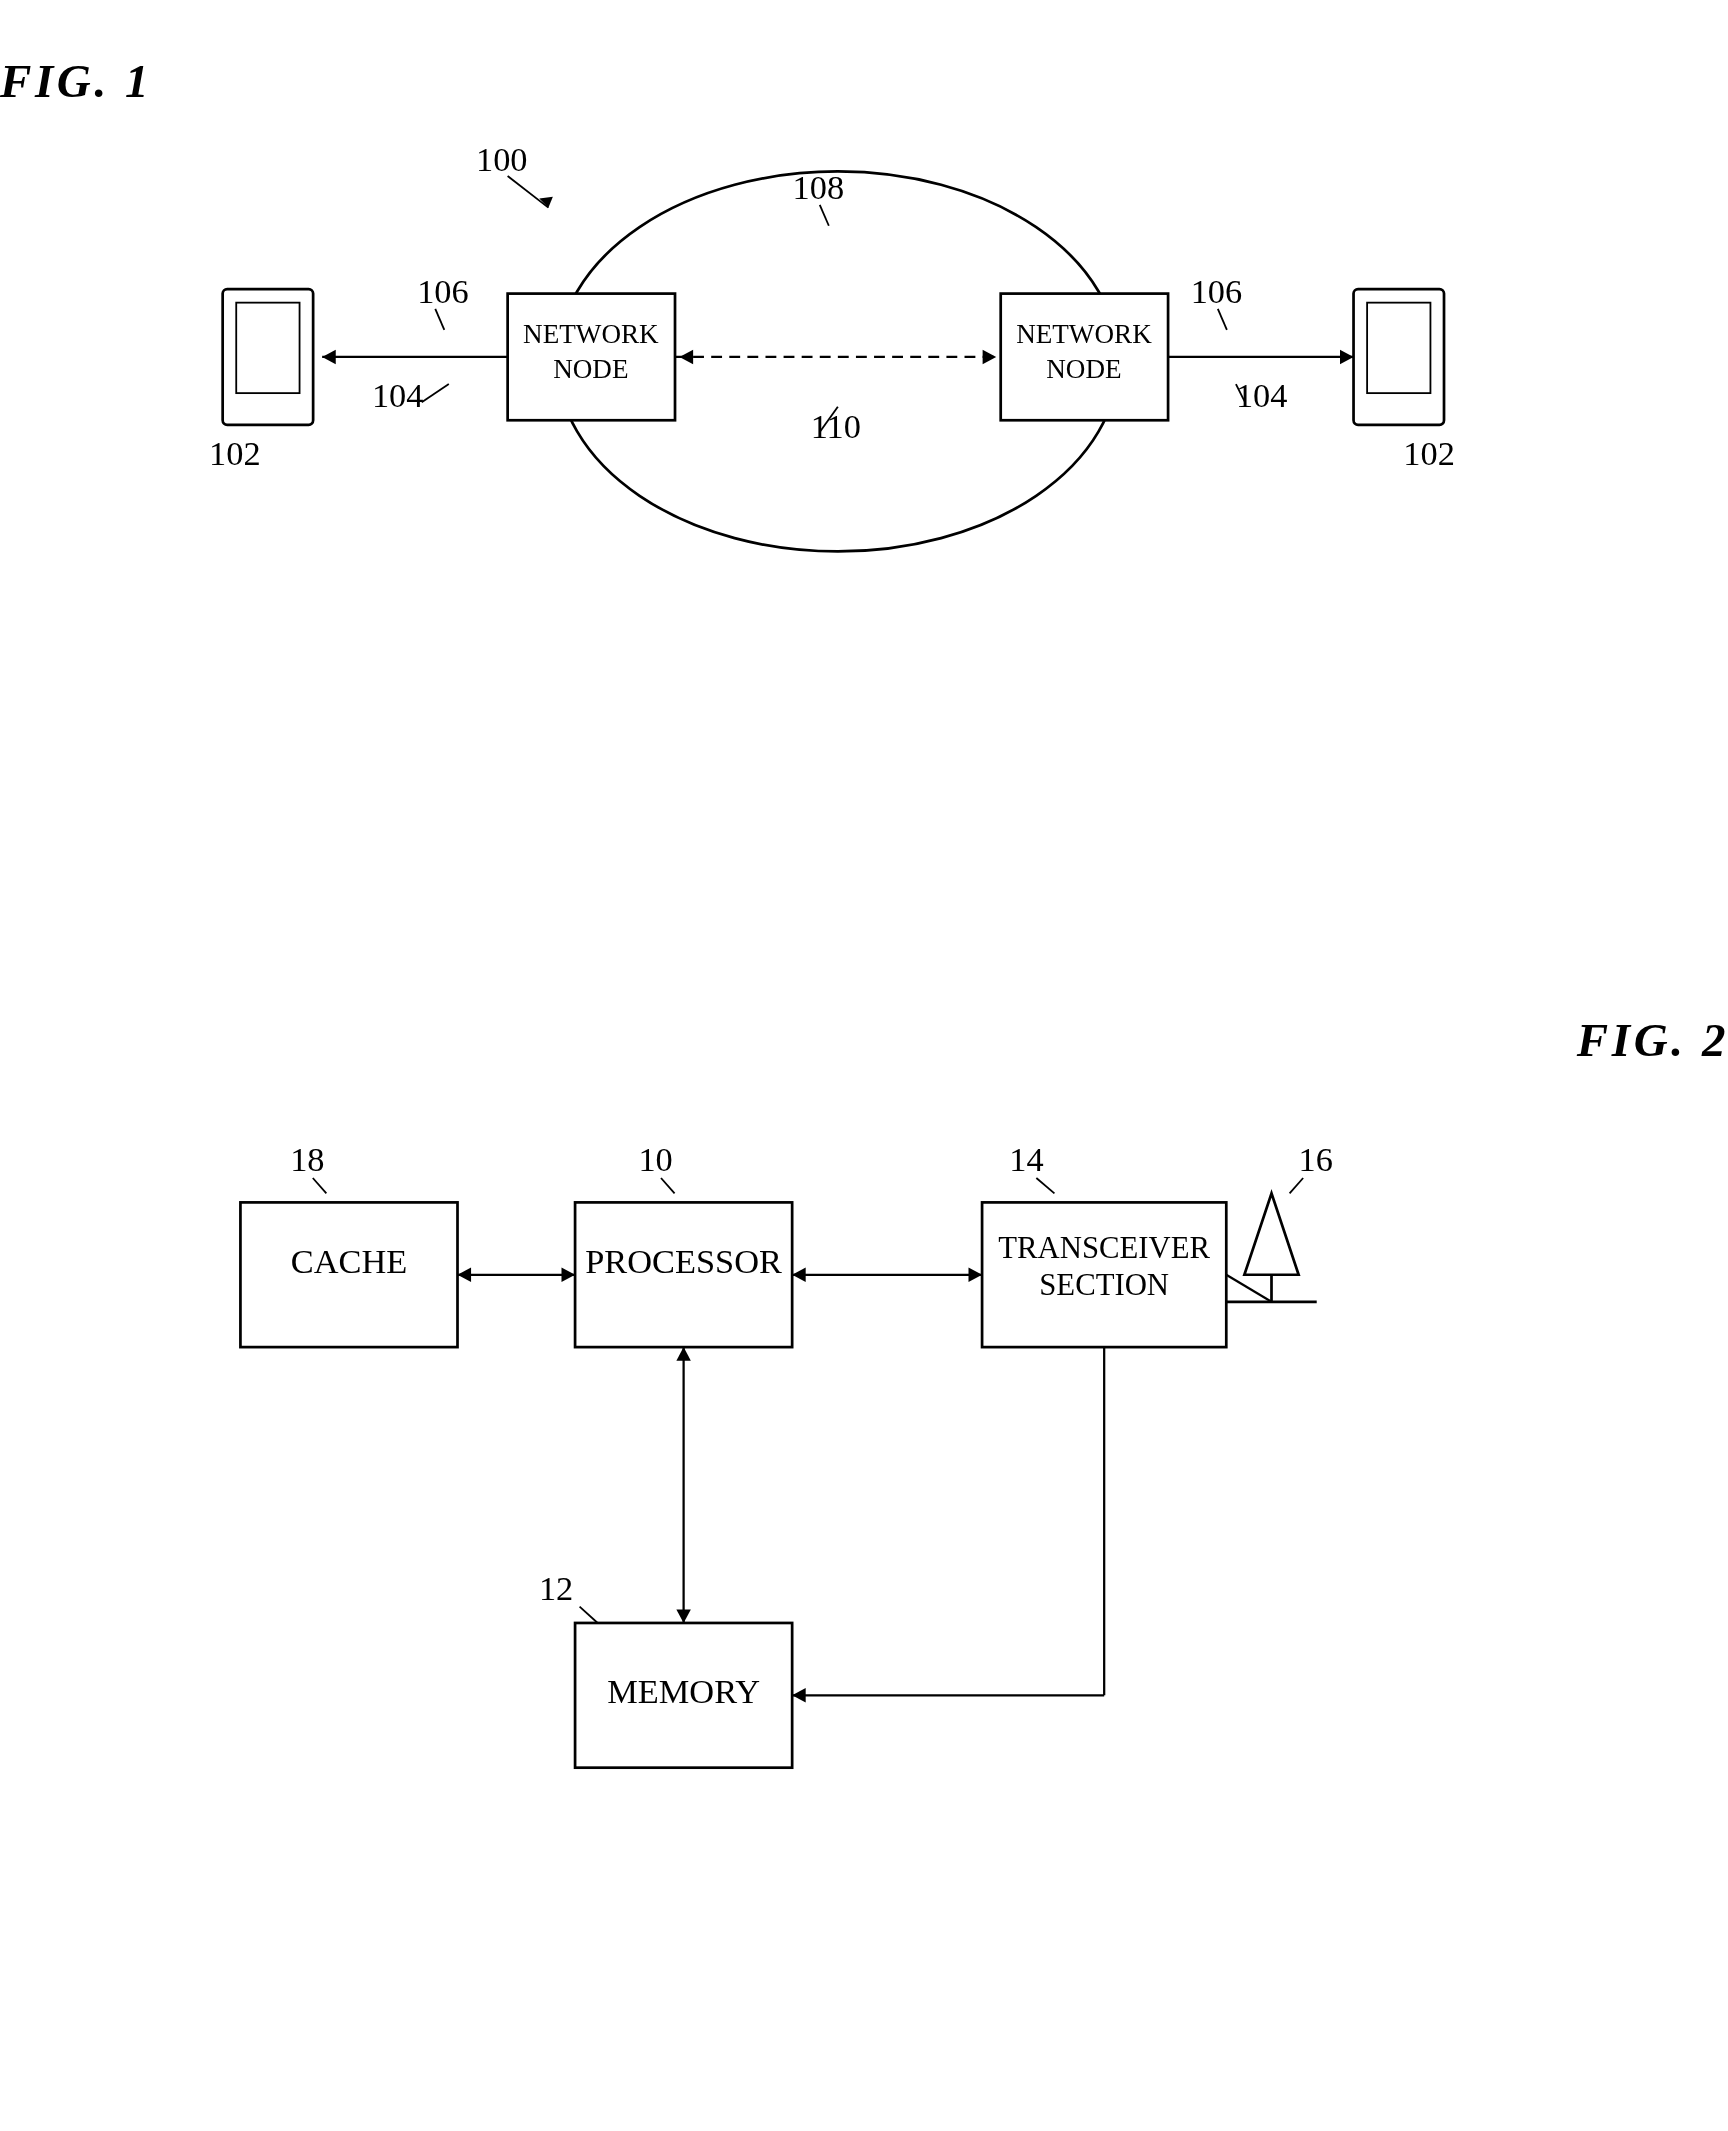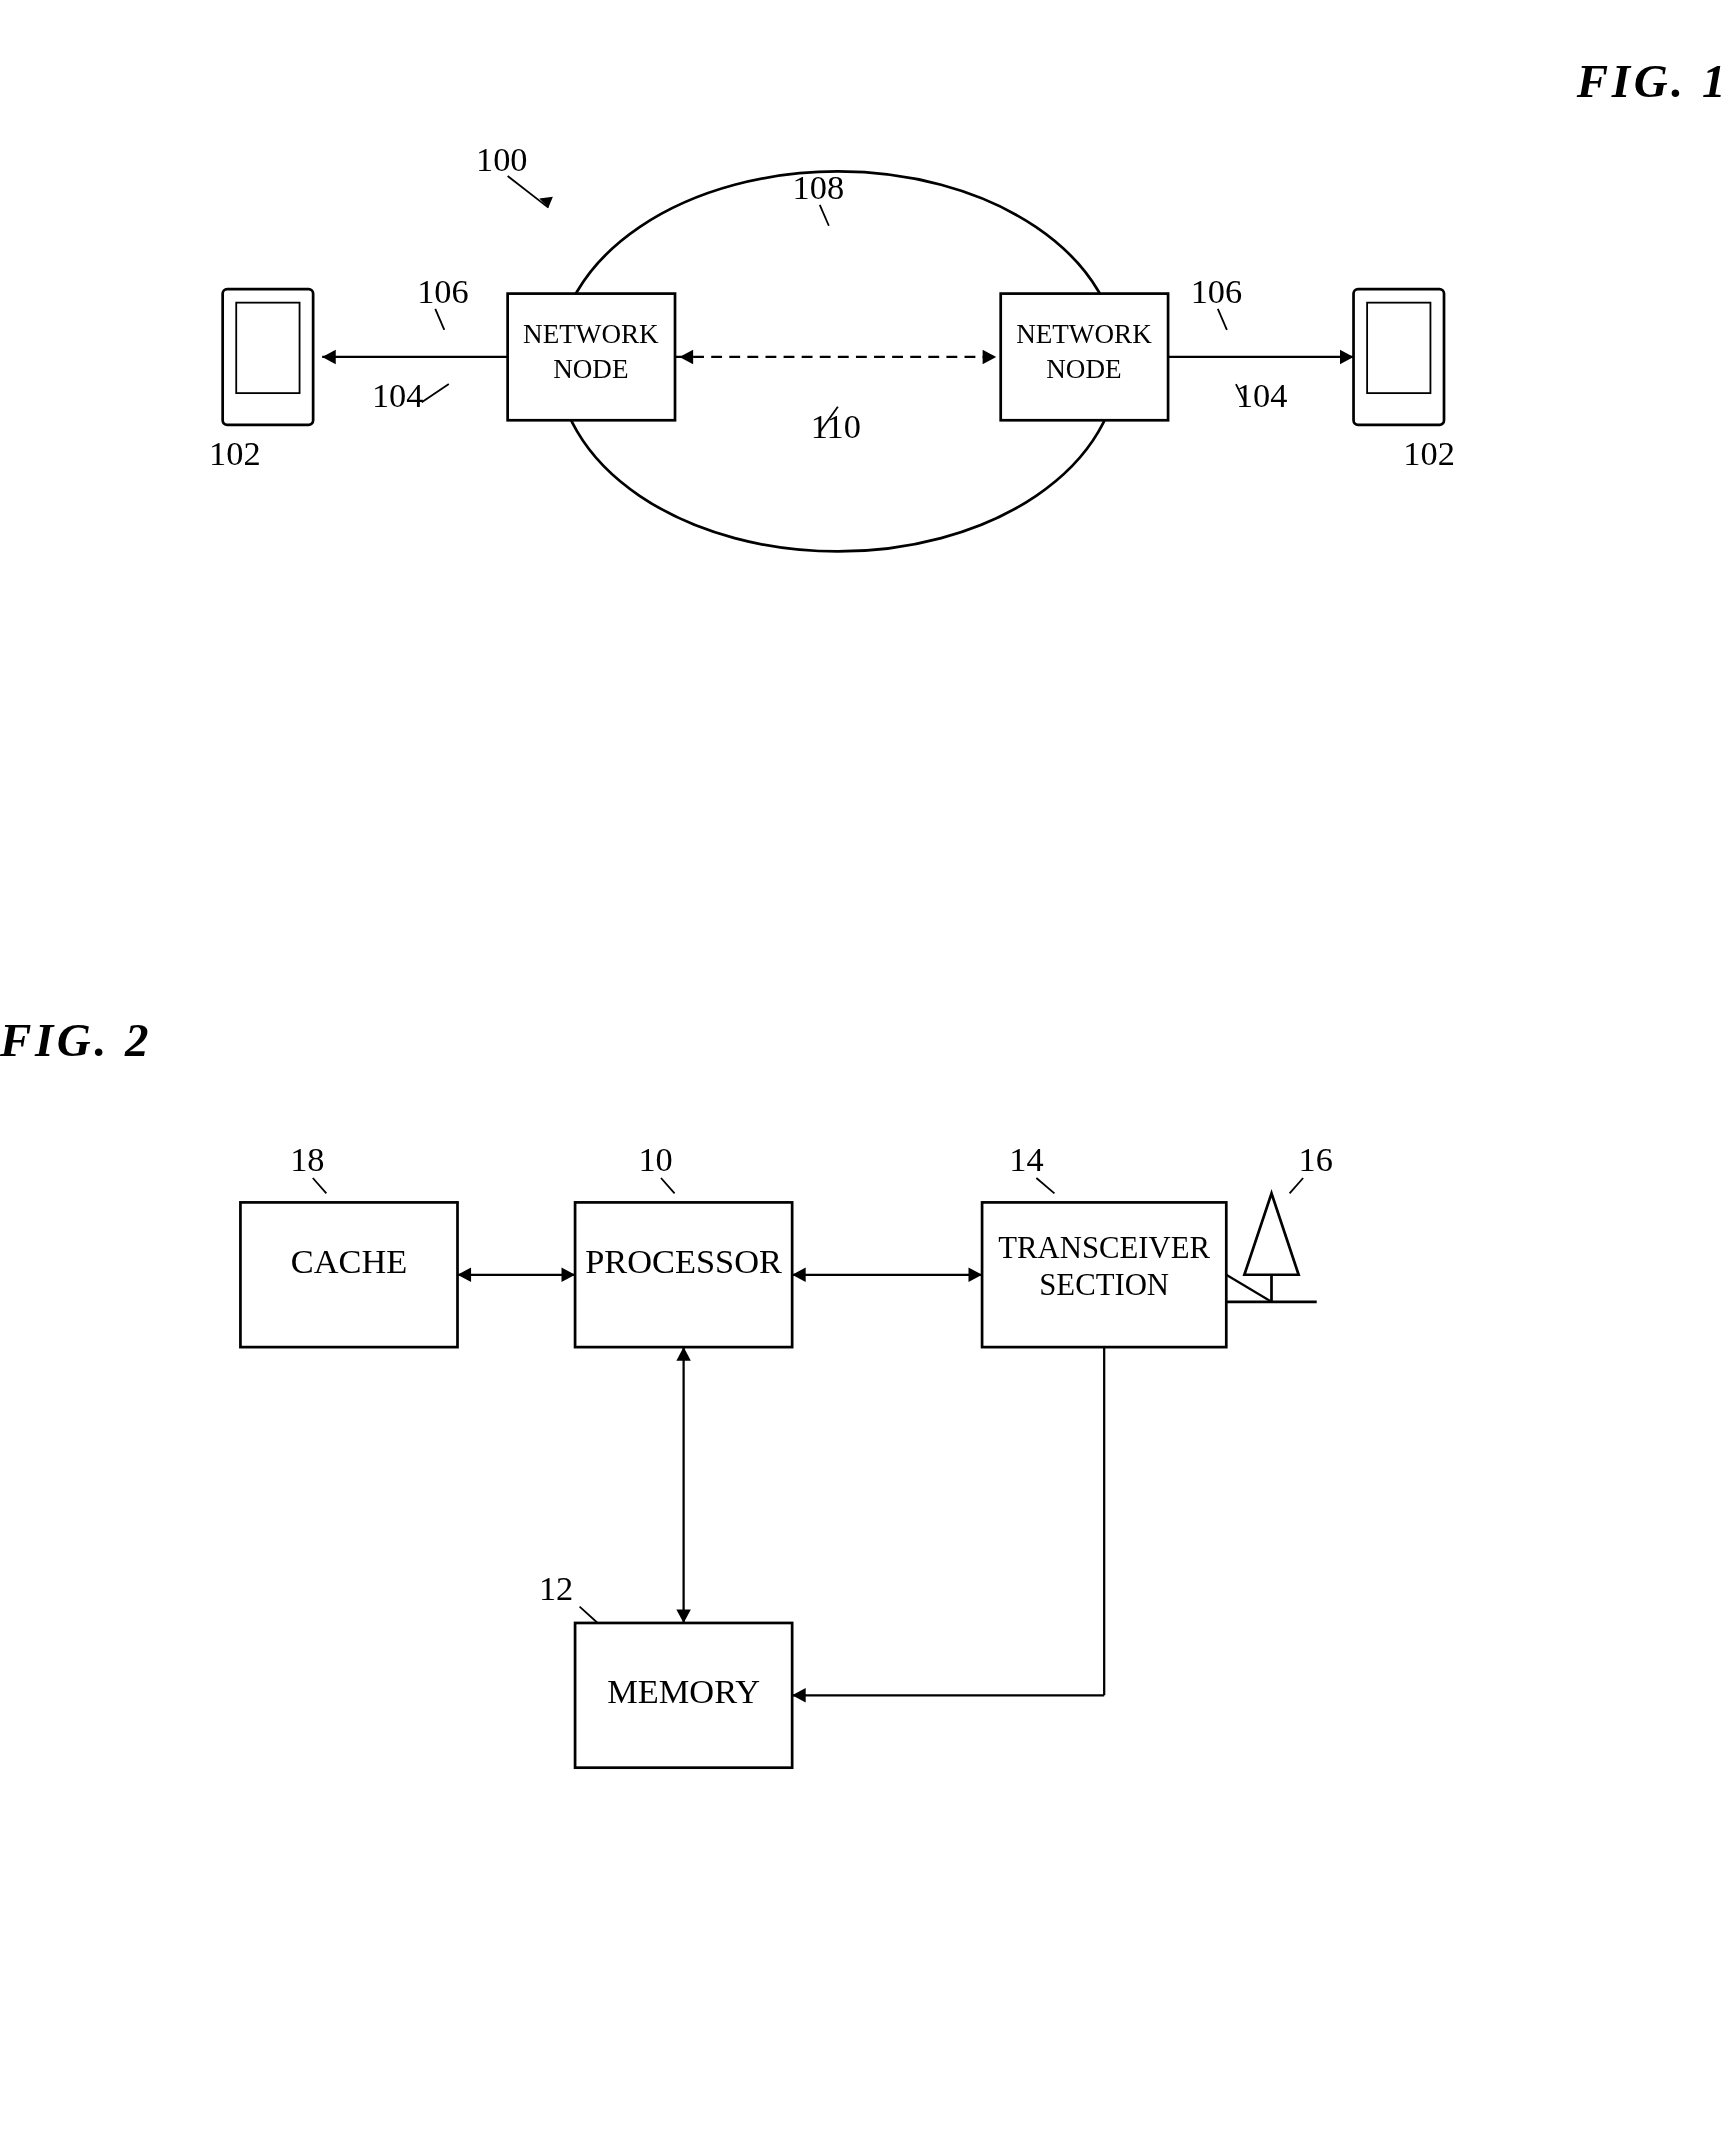--- a/index.html
+++ b/index.html
@@ -22,21 +22,21 @@
     
     .fig1-container {
       position: absolute;
       top: 36px;
       left: 0;
       right: 0;
       height: 588px;
     }
 
     .fig1-title {
-      text-align: right;
+      text-align: left;
       font-style: italic;
       font-size: 47px;
       font-weight: bold;
       margin-top: 18px;
       letter-spacing: 3.6px;
     }
 
     .fig1-svg {
       display: block;
       margin: 0 auto;
@@ -46,21 +46,21 @@
     
     .fig2-container {
       position: absolute;
       top: 995px;
       left: 0;
       right: 0;
       height: 995px;
     }
 
     .fig2-title {
-      text-align: left;
+      text-align: right;
       font-style: italic;
       font-size: 47px;
       font-weight: bold;
       letter-spacing: 3.6px;
       margin-top: 18px;
     }
 
     .fig2-svg {
       display: block;
       margin: 0 auto;

